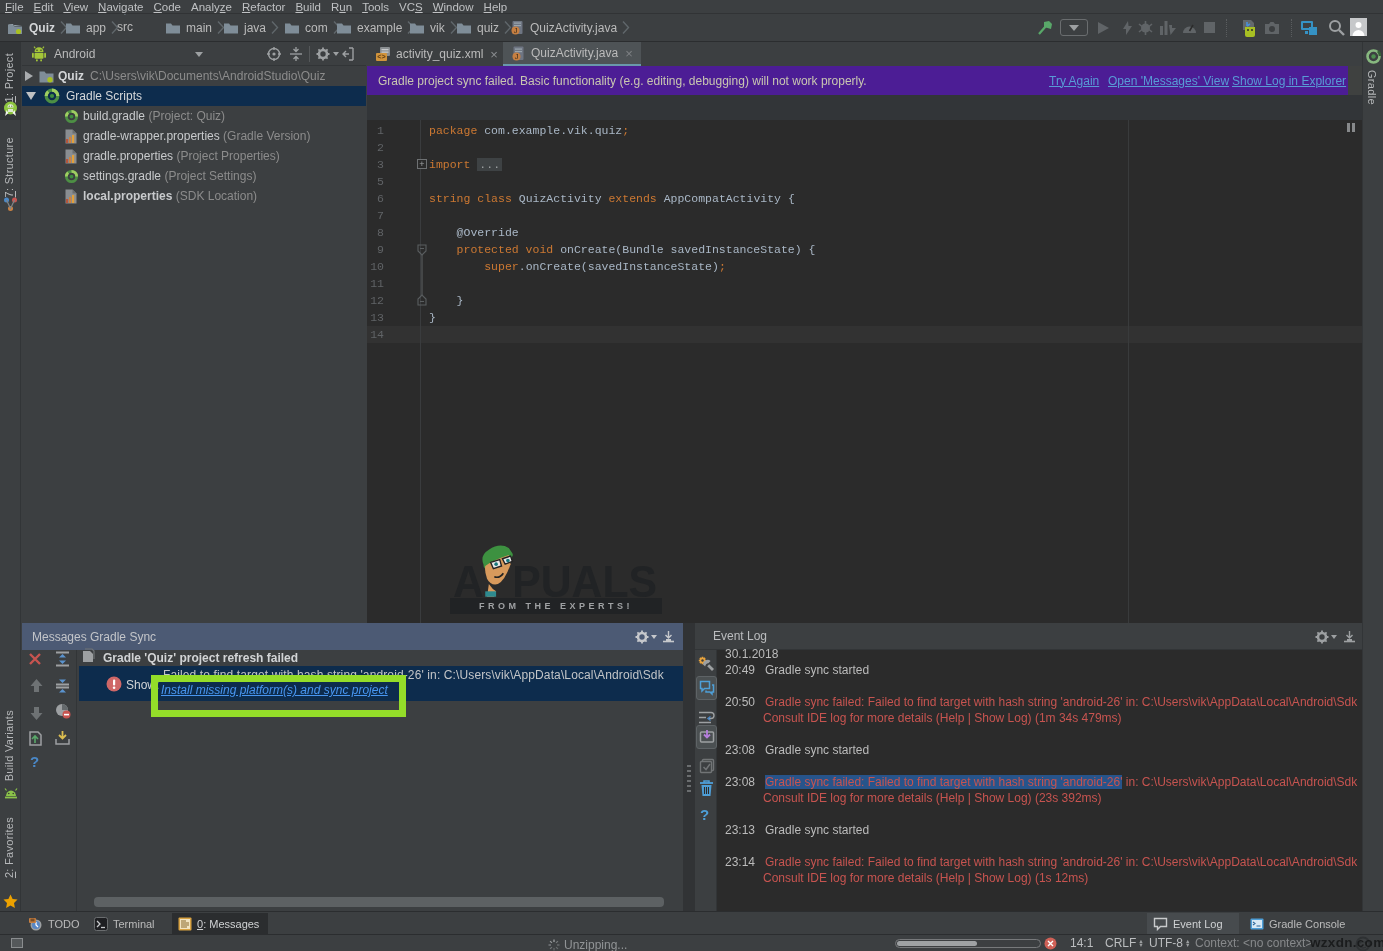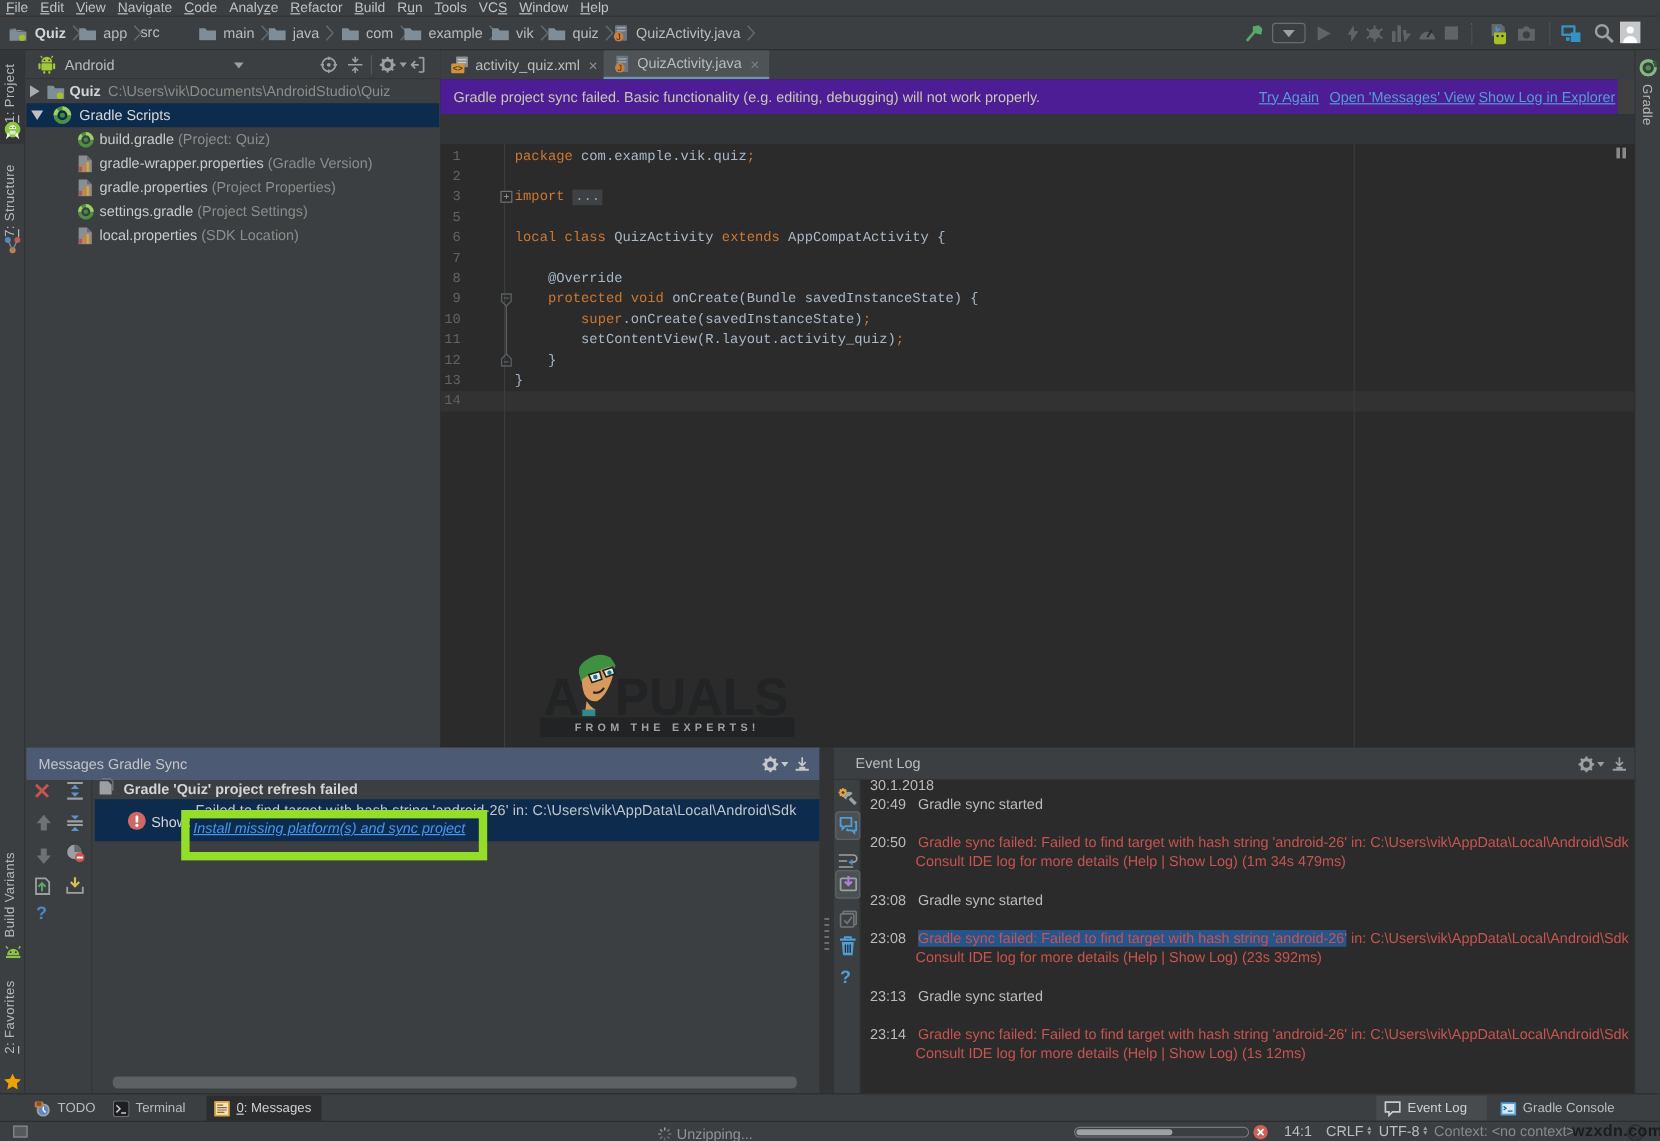--- a/index.html
+++ b/index.html
@@ -345,21 +345,21 @@
           <span class="gray">&nbsp;(Project Settings)</span>
       </div>
       <div class="trow" style="top:144px;">
         <svg style="margin-left:42px;" width="14" height="15" viewBox="0 0 14 15">
             <path d="M1.5 0.5 h7 l4 4 v10 h-11 z" fill="#8a8e91"></path>
             <path d="M8.5 0.5 l4 4 h-4 z" fill="#6a6e71"></path>
             <rect x="5" y="8" width="2.2" height="6" fill="#cc8242"></rect>
             <rect x="8" y="6" width="2.2" height="8" fill="#e0a03c"></rect>
             <rect x="2" y="10" width="2.2" height="4" fill="#b3553d"></rect>
           </svg>
-        <span style="margin-left:5px;color:#c8cacc;">local.properties</span>
+        <span style="margin-left:5px;color:#c8cacc;font-weight:bold;">local.properties</span>
           <span class="gray">&nbsp;(SDK Location)</span>
       </div>
     </div>
   </div>
   <div id="editor" class="abs">
     <div id="tabbar">
       <div class="tab" style="left:0;">
         <svg width="16" height="16" viewBox="0 0 16 16">
             <rect x="5" y="1" width="10" height="9" rx="1" fill="#8a8e91"></rect>
             <rect x="6.5" y="3" width="7" height="1.3" fill="#c8cacc"></rect>
@@ -411,25 +411,24 @@
       <div class="abs" style="left:50px;top:39px;width:10px;height:10px;border:1px solid #6e7173;background:#2b2b2b;color:#a0a3a5;font-size:9px;line-height:9px;text-align:center;">+</div>
       <svg class="abs" style="left:49px;top:124px;" width="12" height="62" viewBox="0 0 12 62">
           <path d="M2 1 h8 v6 l-4 4 -4 -4 z" fill="none" stroke="#5a5e60" stroke-width="1.1"></path>
           <path d="M4 4.5 h4" stroke="#5a5e60" stroke-width="1.1"></path>
           <path d="M6 11 v40" stroke="#5a5e60" stroke-width="1.1"></path>
           <path d="M2 61 h8 v-6 l-4 -4 -4 4 z" fill="none" stroke="#5a5e60" stroke-width="1.1"></path>
           <path d="M4 57.5 h4" stroke="#5a5e60" stroke-width="1.1"></path>
         </svg>
       <div class="cline" style="top:2px;"><span class="kw">package</span> com.example.vik.quiz<span class="kw">;</span></div>
       <div class="cline" style="top:36px;"><span class="kw">import</span> <span style="background:#3e4244;color:#9da0a2;padding:0 2px;">...</span></div>
-      <div class="cline" style="top:70px;"><span class="kw">local class</span> QuizActivity <span class="kw">extends</span> AppCompatActivity {</div>
+      <div class="cline" style="top:70px;"><span class="kw">string class</span> QuizActivity <span class="kw">extends</span> AppCompatActivity {</div>
       <div class="cline" style="top:104px;">    @Override</div>
       <div class="cline" style="top:121px;">    <span class="kw">protected void</span> onCreate(Bundle savedInstanceState) {</div>
       <div class="cline" style="top:138px;">        <span class="kw">super</span>.onCreate(savedInstanceState)<span class="kw">;</span></div>
-      <div class="cline" style="top:155px;">        setContentView(R.layout.activity_quiz)<span class="kw">;</span></div>
       <div class="cline" style="top:172px;">    }</div>
       <div class="cline" style="top:189px;">}</div>
       <div class="abs" style="left:980px;top:3px;width:3px;height:9px;background:#87898b;box-shadow:5px 0 0 #87898b;"></div>
       <div id="wmark" class="abs" style="left:83px;top:420px;width:215px;">
         <div style="font-size:44px;font-weight:bold;color:#212325;letter-spacing:0px;font-family:'Liberation Sans';line-height:44px;position:relative;left:3px;top:20px;transform:scaleX(0.97);transform-origin:left;">A<span style="visibility:hidden;">P</span>PUALS</div>
         <svg class="abs" style="left:28px;top:3px;" width="38" height="55" viewBox="0 0 42 58">
             <path d="M6 22 Q2 12 12 6 Q24 -2 34 4 L38 10 Q40 14 34 16 L12 28 Q6 28 6 22" fill="#3d9140"></path>
             <path d="M8 24 Q16 18 34 12 L36 22 Q30 40 22 44 Q14 46 10 38 Q7 30 8 24" fill="#d89a5c"></path>
             <path d="M14 20 l10 -3 2 7 -9 3 z" fill="#e8e8e8" stroke="#222" stroke-width="1.5"></path>
             <path d="M27 16 l9 -3 2 6 -8 3 z" fill="#e8e8e8" stroke="#222" stroke-width="1.5"></path>

